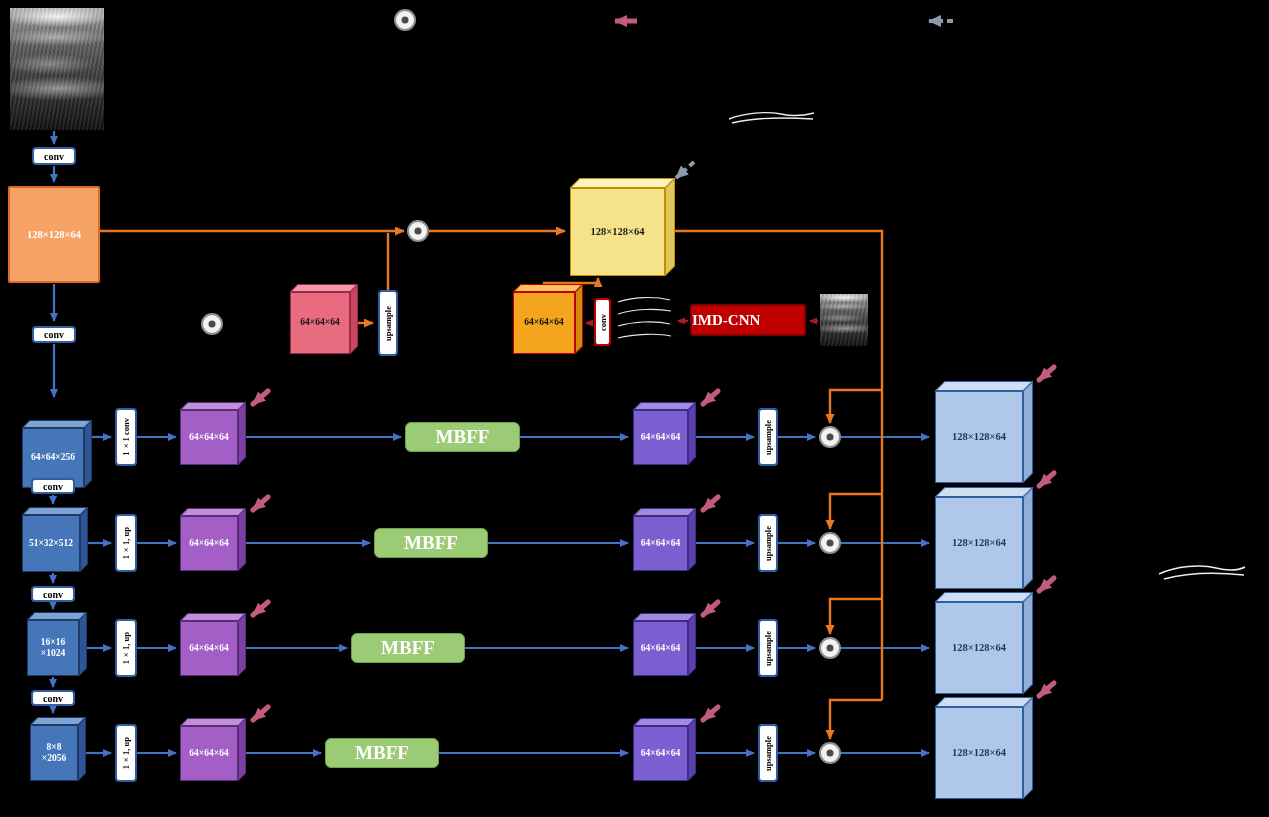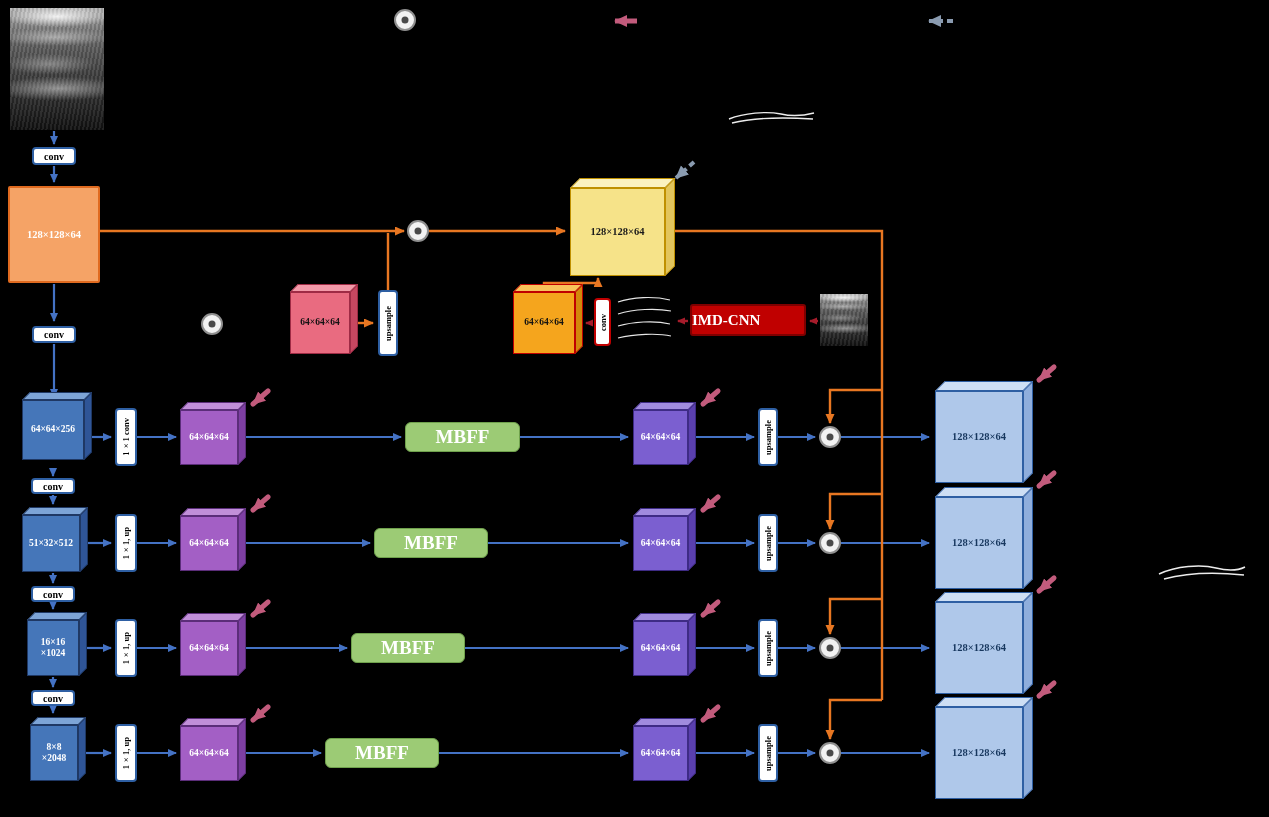--- a/index.html
+++ b/index.html
@@ -152,21 +152,21 @@
   </div>
 
   <div class="flatbox stem" style="left:8px;top:186px;width:92px;height:97px;">
     <span>128×128×64</span>
   </div>
 
   <div class="whitebox" style="left:32px;top:326px;width:44px;height:17px;">
     <span>conv</span>
   </div>
 
-  <div class="b3d enc" style="left:22px;top:400px;width:62px;height:60px;--d:8px;">
+  <div class="b3d enc" style="left:22px;top:428px;width:62px;height:60px;--d:8px;">
     <div class="topf"></div>
     <div class="sidef"></div>
     <div class="face">64×64×256</div>
   </div>
   <div class="whitebox" style="left:31px;top:478px;width:44px;height:16px;">
     <span>conv</span>
   </div>
 
   <div class="b3d enc" style="left:22px;top:515px;width:58px;height:57px;--d:8px;">
     <div class="topf"></div>
@@ -184,21 +184,21 @@
 ×1024</div>
   </div>
   <div class="whitebox" style="left:31px;top:690px;width:44px;height:16px;">
     <span>conv</span>
   </div>
 
   <div class="b3d enc" style="left:30px;top:725px;width:48px;height:56px;--d:8px;">
     <div class="topf"></div>
     <div class="sidef"></div>
     <div class="face">8×8
-×2048</div>
+×2056</div>
   </div>
 
   <div class="cnode" style="left:394px;top:9px;"></div>
   <div class="cnode" style="left:201px;top:313px;"></div>
   <div class="cnode" style="left:407px;top:220px;"></div>
 
   <div class="b3d pnk" style="left:290px;top:292px;width:60px;height:62px;--d:8px;">
     <div class="topf"></div>
     <div class="sidef"></div>
     <div class="face">64×64×64</div>

